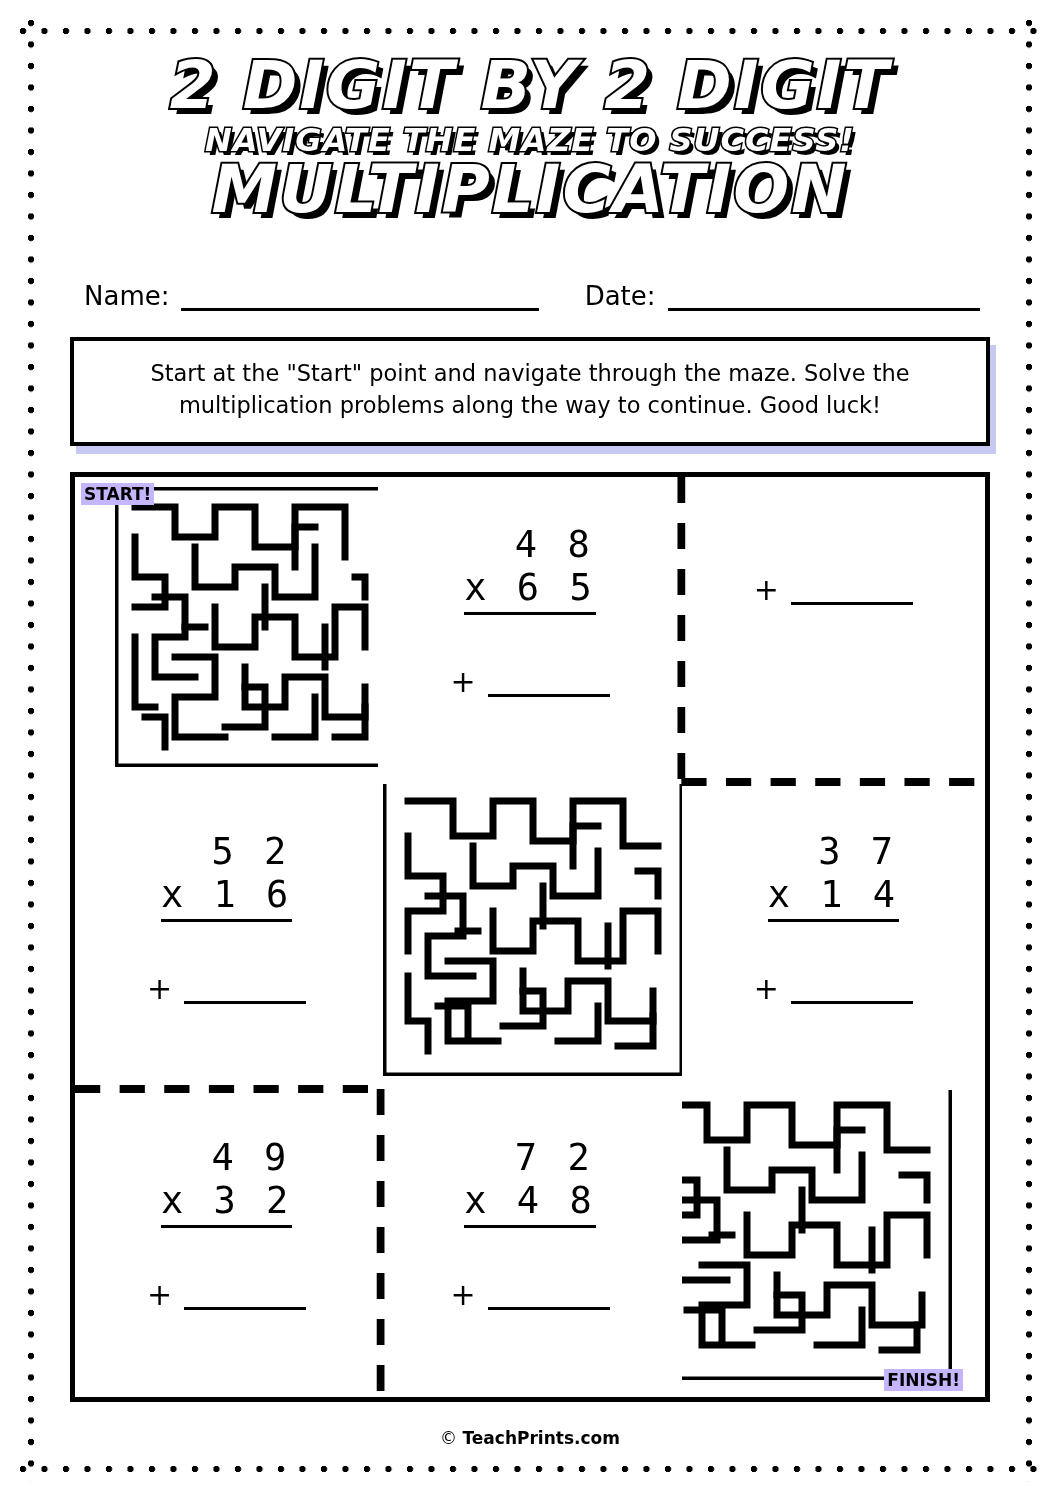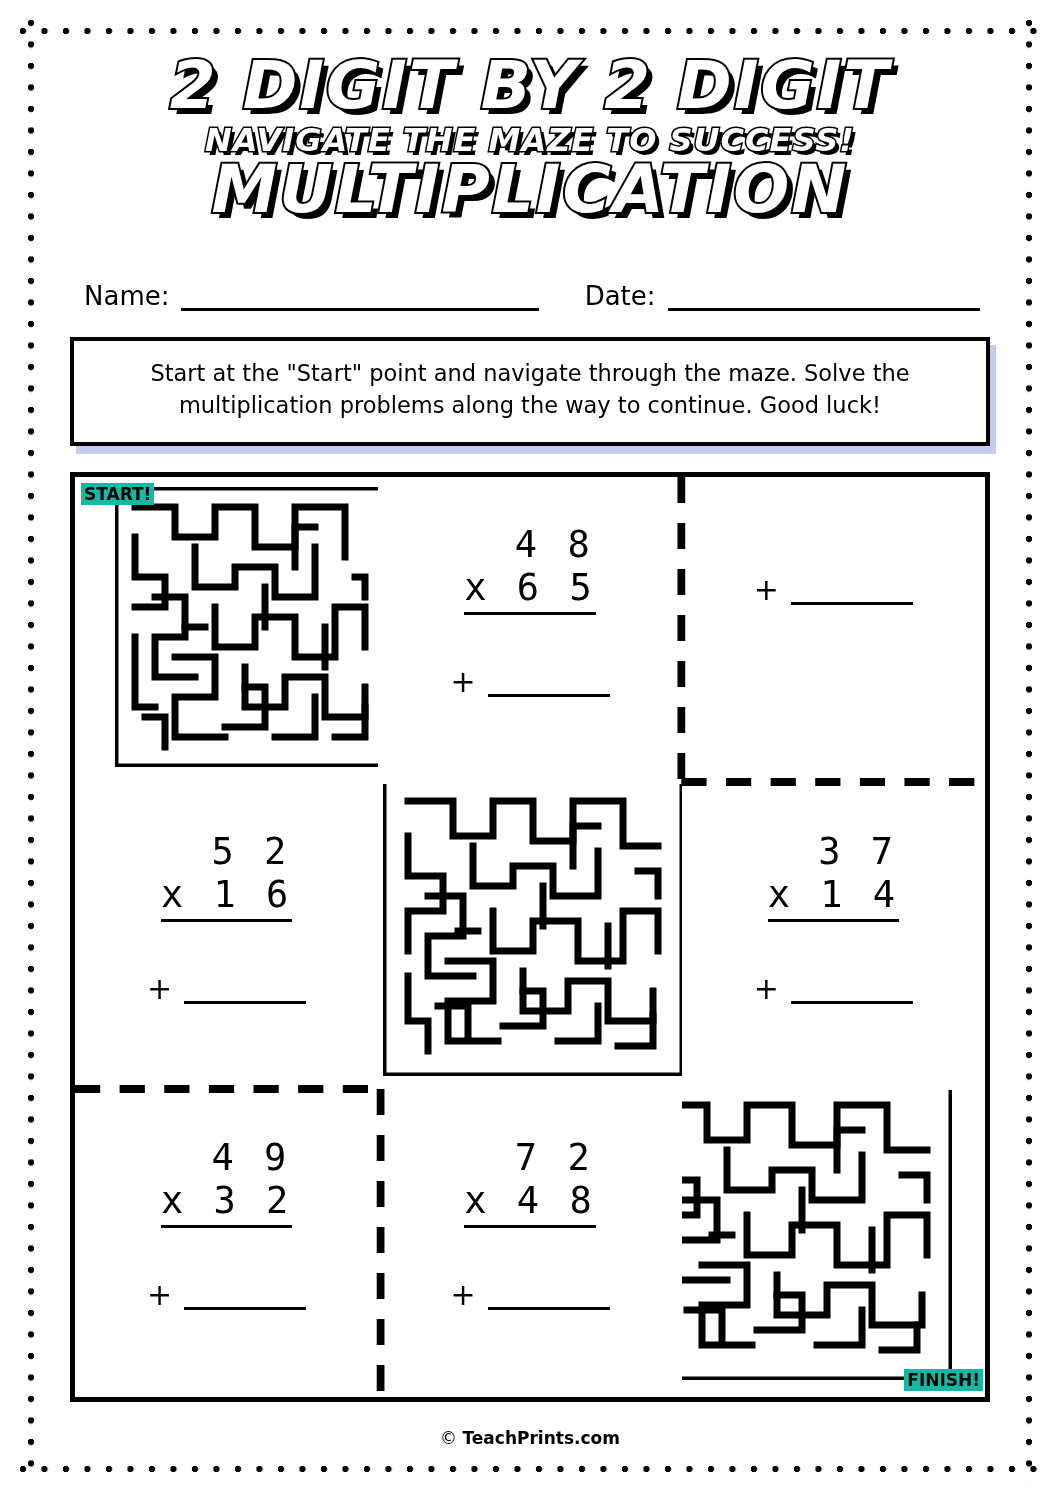--- a/index.html
+++ b/index.html
@@ -179,21 +179,21 @@
     position: absolute;
     background: #fff;
   }
   .maze-art svg { display: block; }
 
   .corner-label {
     position: absolute;
     font-family: "DejaVu Sans", sans-serif;
     font-weight: bold;
     font-size: 17px;
-    background: #14b8a6;
+    background: #c4b5fd;
     padding: 1px 3px;
     z-index: 5;
   }
 
   
   .dashes { position: absolute; inset: 0; pointer-events: none; }
 
   
   .footer {
     position: absolute;
@@ -365,21 +365,21 @@
             <div class="prob-bot">x 4 8</div>
           </div>
           <div class="prob-answer">
             <span class="plus">+</span>
             <span class="ans-line"></span>
           </div>
         </div>
       </div>
 
       <div class="cell">
-        <span class="corner-label" style="right:2px; bottom:6px;">FINISH!</span>
+        <span class="corner-label" style="right:22px; bottom:6px;">FINISH!</span>
         <div class="maze-art" style="left:-50px; top:-10px; width:320px; height:300px;">
           <svg width="320" height="300" viewBox="0 0 320 300" aria-hidden="true">
             <g stroke="#000" stroke-width="7" fill="none" stroke-linecap="square">
               <path d="M0 0 H320 M0 300 H320 M0 0 V300 M320 0 V300"></path>
               <path d="M25 25 H75 V60 H115 V25 H160 V65 H205 V25 H255 V70 H295"></path>
               <path d="M25 60 V100 H65 V135 H25 V175"></path>
               <path d="M95 70 V110 H140 V90 H180 V120 H230 V75"></path>
               <path d="M45 120 H85 V160 H45 V200 H95"></path>
               <path d="M115 135 V175 H160 V145 H205 V185 H255 V135 H295 V175"></path>
               <path d="M70 185 H115 V225 H70 V265 H120"></path>

